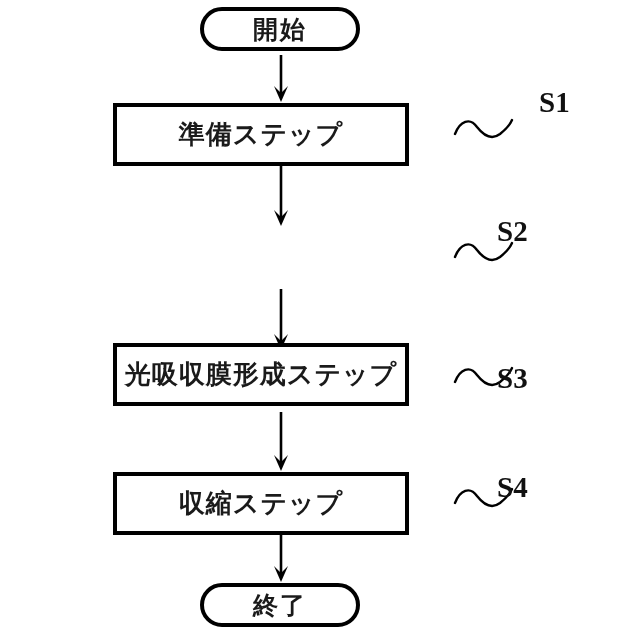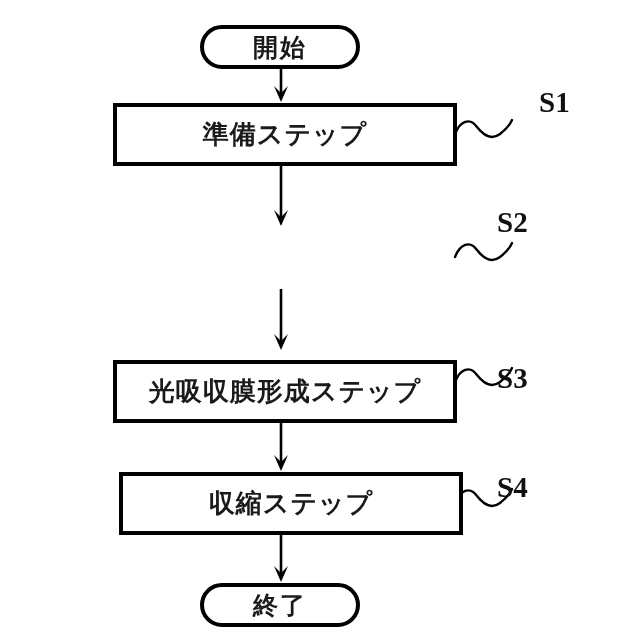--- a/index.html
+++ b/index.html
@@ -32,56 +32,56 @@
     border-radius: 22px;
     background: #ffffff;
     display: flex;
     align-items: center;
     justify-content: center;
     font-size: 25px;
     font-weight: 600;
     color: #1a1a1a;
     letter-spacing: 2px;
   }
-  .terminal.start { top: 25px; }
+  .terminal.start { top: 7px; }
   .terminal.end   { top: 583px; text-align: center; }
   .step-box {
     position: absolute;
     left: 113px;
-    width: 344px;
+    width: 296px;
     height: 63px;
     box-sizing: border-box;
     border: 4px solid #000000;
     background: #ffffff;
     display: flex;
     align-items: center;
     justify-content: center;
     font-size: 26px;
     font-weight: 600;
     color: #1a1a1a;
     letter-spacing: 1px;
   }
   .step-box.s1 { top: 103px; }
   .step-box.s2 { top: 227px; }
-  .step-box.s3 { top: 360px; }
-  .step-box.s4 { top: 472px; margin-left: 6px; }
+  .step-box.s3 { top: 343px; }
+  .step-box.s4 { top: 472px; }
   .ref-label {
     position: absolute;
     left: 497px;
     width: 44px;
     height: 30px;
     font-family: "Liberation Serif", serif;
     font-size: 29px;
     font-weight: 600;
     color: #111111;
     line-height: 28px;
     white-space: nowrap;
   }
   .ref-label.r1 { top: 88px; margin-left: 42px; }
-  .ref-label.r2 { top: 208px; }
+  .ref-label.r2 { top: 217px; }
   .ref-label.r3 { top: 364px; }
   .ref-label.r4 { top: 473px; }
 </style>
 </head>
 <body>
 
 <div class="canvas">
 
   <svg class="svg-layer" viewBox="0 0 640 640" xmlns="http://www.w3.org/2000/svg">
     <g stroke="#000000" stroke-width="2.6" fill="none">

